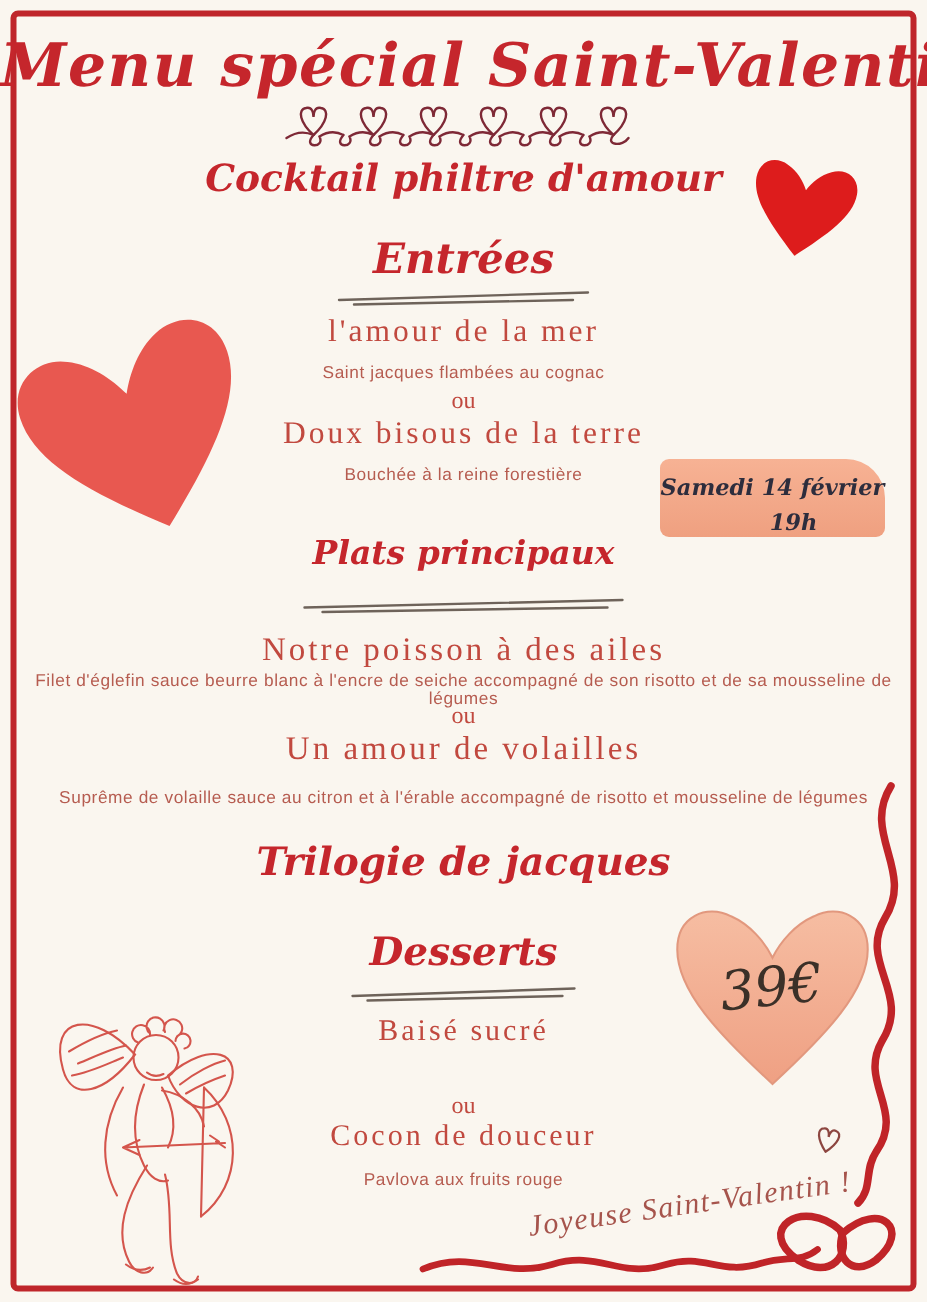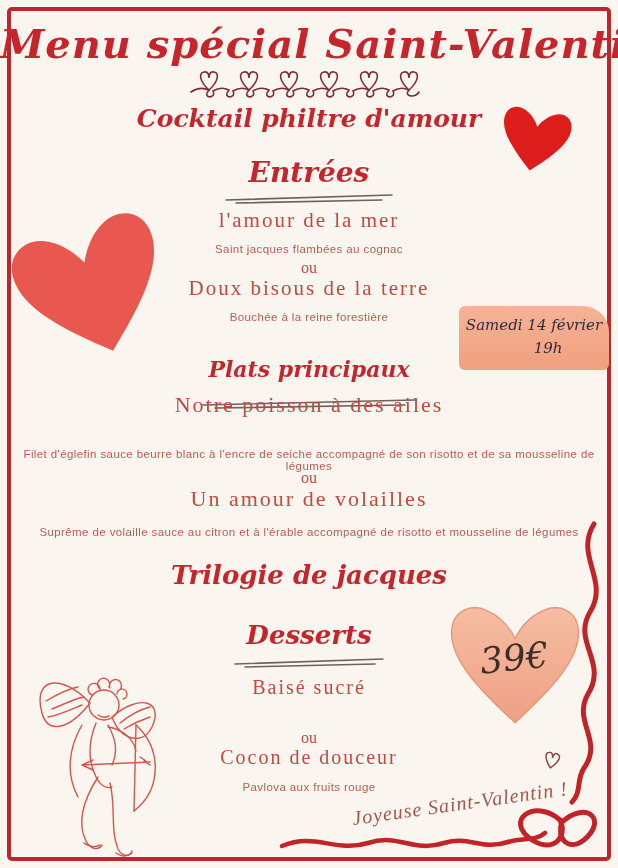--- a/index.html
+++ b/index.html
@@ -6,21 +6,21 @@
   body{width:618px;height:868px;background:#faf6ef;font-family:"Liberation Sans",sans-serif;overflow:hidden;}
   .page{position:relative;width:618px;height:868px;background:#faf6ef;}
   .frame{position:absolute;top:7px;left:7px;right:7px;bottom:7px;border:4px solid #bf262b;border-radius:5px;pointer-events:none;}
   .line{position:absolute;left:0;right:0;text-align:center;white-space:nowrap;}
   .script-xl{font-family:"DejaVu Serif",serif;font-style:italic;font-weight:700;color:#c5262c;font-size:40px;letter-spacing:1px;}
   .script-lg{font-family:"DejaVu Serif",serif;font-style:italic;font-weight:700;color:#c5262c;}
   .dish{font-family:"Liberation Serif",serif;color:#c1493f;letter-spacing:2px;text-align:center;}
   .desc{font-size:11.5px;color:#b65c50;letter-spacing:.4px;white-space:normal;padding:0 22px;}
   .sep{font-family:"Liberation Serif",serif;font-size:16px;color:#c1493f;}
   .underline-svg{position:absolute;left:50%;}
-  .badge{position:absolute;left:459px;top:306px;width:150px;height:64px;background:linear-gradient(#f7b294,#efa080);border-radius:6px 26px 6px 6px;text-align:center;}
+  .badge{position:absolute;left:440px;top:306px;width:150px;height:52px;background:linear-gradient(#f7b294,#efa080);border-radius:6px 26px 6px 6px;text-align:center;font-weight:bold;}
   .badge .bdate{margin-top:10px;font-family:"DejaVu Serif",serif;font-style:italic;font-size:15px;color:#2d2d3d;}
   .badge .btime{margin-top:5px;font-family:"DejaVu Serif",serif;font-style:italic;font-size:15px;color:#2d2d3d;margin-left:28px;}
   .closing{position:absolute;left:330px;top:792px;width:260px;text-align:center;font-family:"Liberation Serif",serif;font-style:italic;font-size:20px;color:#a6544c;transform:rotate(-8deg);white-space:nowrap;letter-spacing:1px;}
   svg{display:block;}
   .abs{position:absolute;}
 </style>
 </head>
 <body>
 
 <div class="page">
@@ -62,21 +62,21 @@
 
   <svg class="abs" style="left:14px;top:218px;transform:rotate(-18deg)" width="158" height="142" viewBox="0 0 100 92">
     <path fill="#e85850" d="M50,88 C22,64 3,44 3,24 C3,8 18,1 30,7 C39,11 46,20 50,28 C54,20 61,11 70,7 C83,1 97,8 97,24 C97,44 78,64 50,88 Z"></path>
   </svg>
 
   <div class="line script-lg" style="top:356px;font-size:22px">Plats principaux</div>
   <svg class="underline-svg" style="top:397px;margin-left:-108px" width="216" height="13" viewBox="0 0 216 13" stroke="#6e635a" stroke-width="1.6" stroke-linecap="round">
     <line x1="2" y1="8" x2="214" y2="3"></line>
       <line x1="14" y1="11" x2="204" y2="8"></line>
   </svg>
-  <div class="line dish" style="top:392px;font-size:22px">Notre poisson à des ailes</div>
+  <div class="line dish" style="top:420px;font-size:22px">Notre poisson à des ailes</div>
   <div class="line desc" style="top:448px">Filet d'églefin sauce beurre blanc à l'encre de seiche accompagné de son risotto et de sa mousseline de légumes</div>
   <div class="line sep" style="top:469px">ou</div>
   <div class="line dish" style="top:486px;font-size:22px">Un amour de volailles</div>
   <div class="line desc" style="top:526px">Suprême de volaille sauce au citron et à l'érable accompagné de risotto et mousseline de légumes</div>
 
   <div class="line script-lg" style="top:560px;font-size:26px">Trilogie de jacques</div>
 
   <div class="line script-lg" style="top:620px;font-size:26px">Desserts</div>
   <svg class="underline-svg" style="top:656px;margin-left:-76px" width="152" height="13" viewBox="0 0 152 13" stroke="#6e635a" stroke-width="1.6" stroke-linecap="round">
     <line x1="2" y1="8" x2="150" y2="3"></line>

